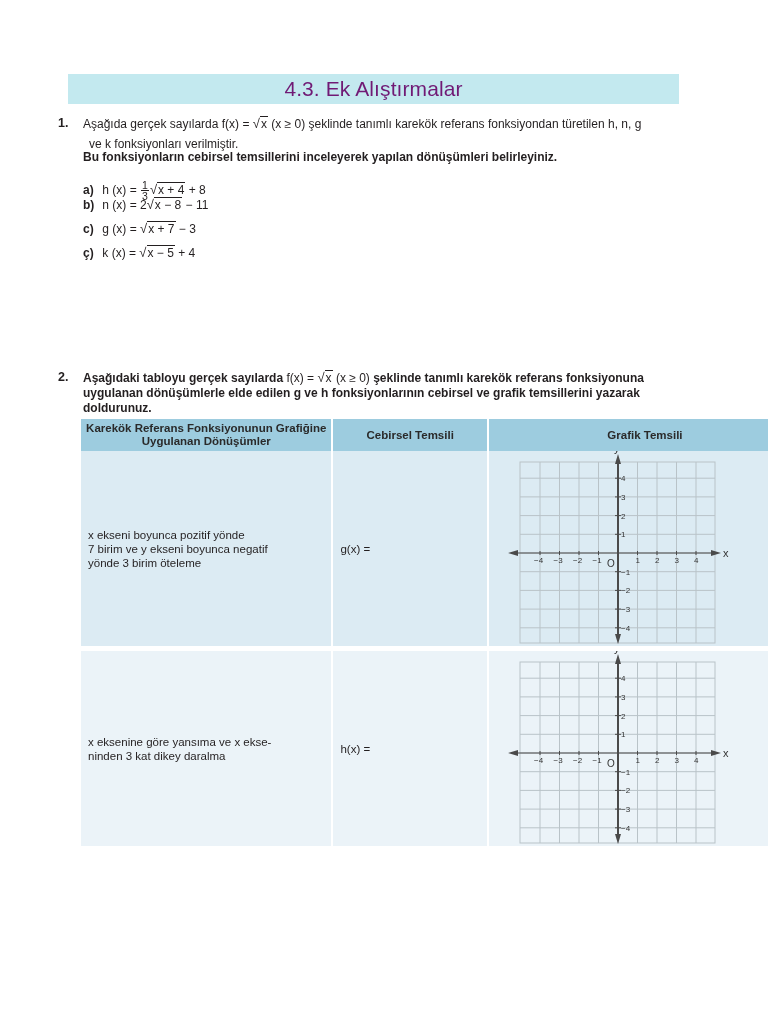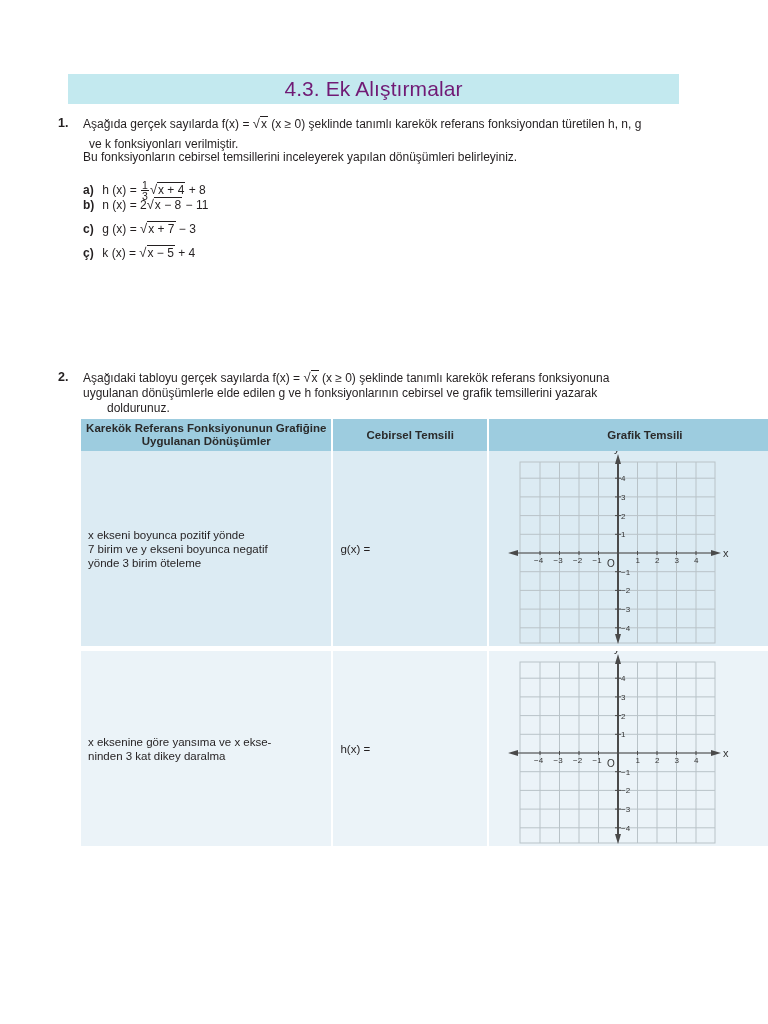--- a/index.html
+++ b/index.html
@@ -12,21 +12,21 @@
     position: absolute; left: 68px; top: 74px; width: 611px; height: 30px;
     background: #c3e9ef; text-align: center;
   }
   .title-bar span {
     font-size: 21px; line-height: 30px; color: #701a75; letter-spacing: 0.1px;
   }
   .q-num {
     position: absolute; font-weight: bold; font-size: 12.5px;
   }
   .txt { position: absolute; font-size: 12px; line-height: 15px; white-space: nowrap; }
-  .bold { font-weight: normal; }
+  .bold { font-weight: bold; }
   .sqrt { display: inline-block; position: relative; }
   .sqrt .rad { font-size: 13px; }
   .sqrt .over { border-top: 1px solid #231f20; padding: 0 1px; }
   .item { position: absolute; left: 83px; font-size: 12px; white-space: nowrap; }
   .item .lbl { font-weight: bold; display: inline-block; width: 16px; }
   .frac { display: inline-block; vertical-align: middle; text-align: center; font-size: 10.5px; line-height: 10px; margin: 0 1px; }
   .frac .n { display: block; border-bottom: 1px solid #231f20; padding: 0 1px; }
   .frac .d { display: block; }
 
   table.grid-table {
@@ -77,21 +77,21 @@
 <div class="item" style="top:245px;">
   <span class="lbl">ç)</span>
   <span>k (x) = </span><span class="sqrt"><span class="rad">√</span><span class="over">x − 5</span></span><span> + 4</span>
 </div>
 
 <div class="q-num" style="left:58px; top:370px;">2.</div>
 <div class="txt" style="left:83px; top:370px;">
   <span class="bold">Aşağıdaki tabloyu gerçek sayılarda </span><span>f(x) = </span><span class="sqrt"><span class="rad">√</span><span class="over">x</span></span><span>  (x ≥ 0) </span><span class="bold">şeklinde tanımlı karekök referans fonksiyonuna</span>
 </div>
 <div class="txt bold" style="left:83px; top:386px;">uygulanan dönüşümlerle elde edilen g ve h fonksiyonlarının cebirsel ve grafik temsillerini yazarak</div>
-<div class="txt bold" style="left:83px; top:401px;margin-left:24px;">doldurunuz.</div>
+<div class="txt bold" style="left:83px; top:401px;">doldurunuz.</div>
 
 <table class="grid-table">
   <tbody>
       <tr>
     <td class="th left" style="width:206px;">Karekök Referans Fonksiyonunun Grafiğine Uygulanan Dönüşümler</td>
     <td class="th mid" style="width:129px;">Cebirsel Temsili</td>
     <td class="th">Grafik Temsili</td>
   </tr>
   <tr class="row1">
     <td class="cell c1">

